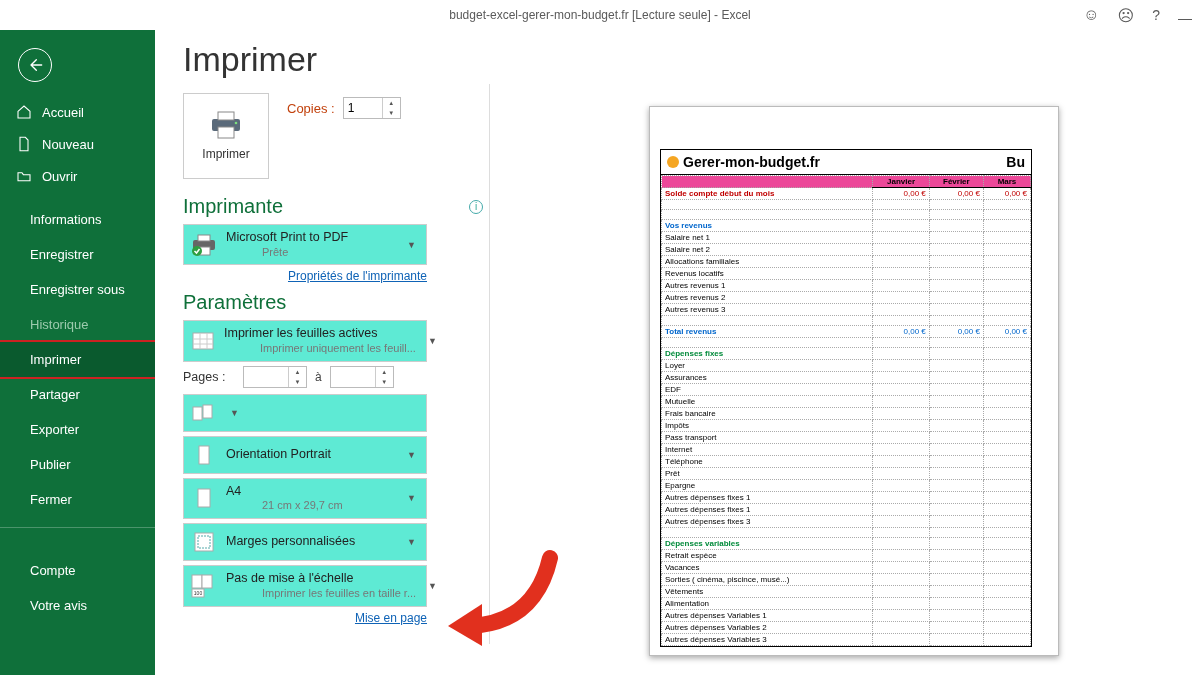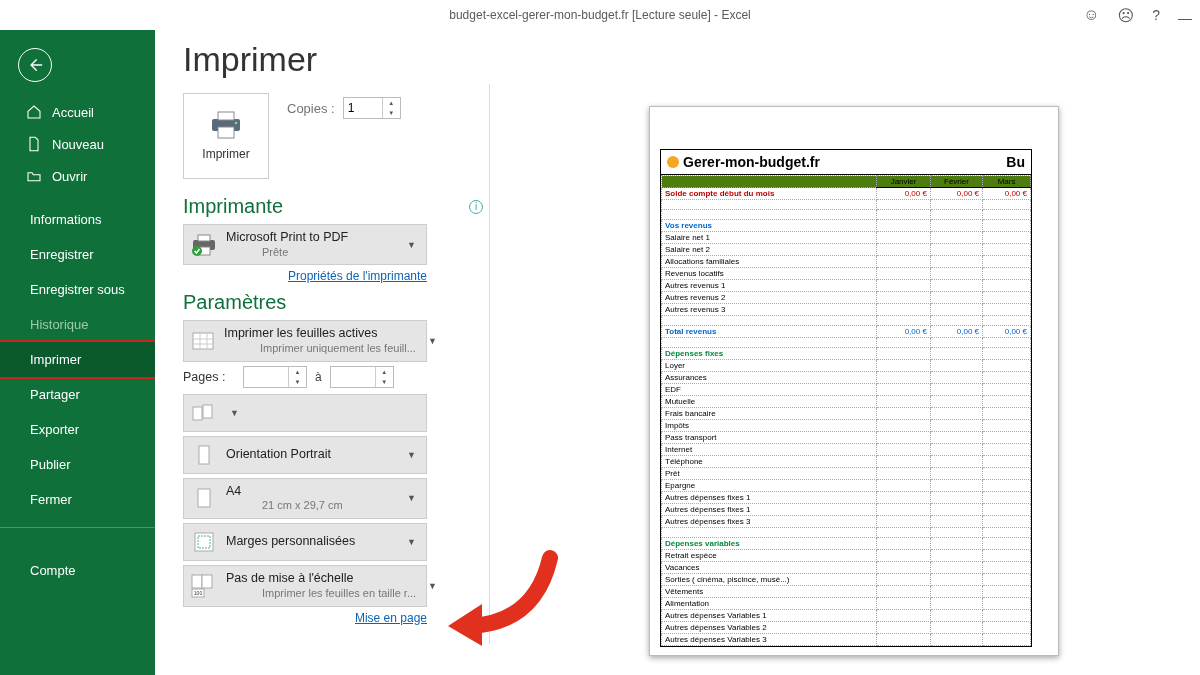--- a/index.html
+++ b/index.html
@@ -7,49 +7,49 @@
 
   
   .titlebar { height: 30px; display: flex; align-items: center; padding: 0 8px; background: #fff; position: relative; }
   .titlebar .title { position: absolute; left: 50%; transform: translateX(-50%); font-size: 12px; color: #5a5a5a; }
   .titlebar .right { margin-left: auto; display: flex; align-items: center; gap: 18px; color: #5a5a5a; }
   .titlebar .right span, .titlebar .right div { cursor: default; }
 
   
   .sidebar { position: absolute; top: 30px; left: 0; width: 155px; height: 645px; background: #0f703a; color: #fff; }
   .back-btn { width: 34px; height: 34px; border: 1.5px solid #fff; border-radius: 50%; margin: 18px 0 14px 18px; display: flex; align-items: center; justify-content: center; }
-  .sidebar .item { display: flex; align-items: center; gap: 10px; padding: 8px 26px; font-size: 13px; cursor: default; }
+  .sidebar .item { display: flex; align-items: center; gap: 10px; padding: 8px 16px; font-size: 13px; cursor: default; }
   .sidebar .item.plain { padding: 10px 20px 10px 30px; font-size: 13px; }
   .sidebar .item.plain.dim { color: #9ccaad; }
   .sidebar .sep { height: 10px; }
   .sidebar .item.selected { background: #0a5a2e; position: relative; }
   .sidebar .item.selected::before { content:""; position:absolute; inset:-2px -2px -2px -2px; border:2px solid #c22; pointer-events:none; }
   .sidebar .spacer { height: 26px; border-top: 1px solid rgba(255,255,255,0.25); margin: 10px 0 0 0; }
 
   .sb-icon { width:16px; height:16px; display:inline-block; }
 
   
   .main { position: absolute; top: 30px; left: 155px; right: 0; bottom: 0; background: #fff; padding: 10px 0 0 28px; display:flex; }
   .print-col { width: 300px; }
   .h1 { font-size: 34px; font-weight: 300; color: #333; margin-bottom: 14px; }
 
   .print-btn-block { display:flex; align-items:flex-start; gap:18px; margin-bottom: 16px;}
   .print-btn { width: 86px; height: 86px; border: 1px solid #ccc; display:flex; flex-direction:column; align-items:center; justify-content:center; gap:8px; }
   .print-btn .lbl { font-size: 12px; color:#333; }
   .copies-row { display:flex; align-items:center; gap:8px; margin-top:4px; }
-  .copies-row .lbl { font-size:13px; color:#737373; }
+  .copies-row .lbl { font-size:13px; color:#c2410c; }
   .spinner { width:58px; height:22px; border:1px solid #bbb; display:flex; align-items:center; }
   .spinner input { border:none; width:38px; font-size:12px; padding:0 4px; outline:none; }
   .spinner .arrows { width:18px; height:100%; border-left:1px solid #ccc; display:flex; flex-direction:column; }
   .spinner .arrows div { flex:1; display:flex; align-items:center; justify-content:center; font-size:6px; color:#555; }
 
   .section-title { font-size: 20px; color:#0f703a; font-weight:400; margin: 6px 0 6px 0; display:flex; align-items:center; gap:8px;}
   .info-dot { width:14px;height:14px;border:1px solid #4aa; color:#3a9; border-radius:50%; font-size:10px; display:inline-flex;align-items:center;justify-content:center; margin-left:auto;}
 
-  .dropdown { width: 244px; border:1px solid #ccc; display:flex; align-items:center; padding:5px 6px; gap:8px; font-size:12px; color:#333; background:#e5e5e5; position:relative; margin-bottom:4px;}
+  .dropdown { width: 244px; border:1px solid #ccc; display:flex; align-items:center; padding:5px 6px; gap:8px; font-size:12px; color:#333; background:#5eead4; position:relative; margin-bottom:4px;}
   .dropdown .dd-icon { width:28px; height:26px; display:flex; align-items:center; justify-content:center; }
   .dropdown .dd-text { flex:1; line-height:1.25; }
   .dropdown .dd-text .row1 { font-size:12.5px; color:#222; }
   .dropdown .dd-text .row2 { font-size:11px; color:#777; white-space:nowrap; overflow:hidden; text-overflow:ellipsis; max-width:180px;margin-left:36px;}
   .dropdown .caret { font-size:9px; color:#555; padding:0 4px; }
 
   .link { color:#0f63b6; font-size:12px; text-decoration:underline; text-align:right; display:block; width:244px; margin-bottom:8px; cursor:default;}
   .link.small { margin-top:2px; }
 
   .pages-row { display:flex; align-items:center; gap:8px; width:244px; margin:4px 0 6px 0;}
@@ -65,21 +65,21 @@
   
   .preview-wrap { flex:1; display:flex; justify-content:center; padding-top: 66px;}
   .paper { width: 410px; height: 550px; background:#fff; box-shadow: 0 2px 6px rgba(0,0,0,0.35); border:1px solid #bbb; padding: 42px 16px 0 0; position:relative; overflow:hidden;}
   .sheet { margin: 0 10px; border:1.5px solid #000;}
   .sheet-header { display:flex; align-items:center; justify-content:space-between; padding:4px 6px; border-bottom:1.5px solid #000;}
   .sheet-header .brand { font-size:14px; font-weight:600; display:flex; align-items:center; gap:4px;}
   .brand .logo{ width:12px;height:12px;background:#f5a623;border-radius:50%;display:inline-block;}
   .sheet-header .bu { font-size:14px; font-weight:600; }
   table.grid { width:100%; border-collapse:collapse; font-size:8px; }
   table.grid td, table.grid th { border:0.5px dotted #aaa; padding:1px 3px; height:10px; white-space:nowrap;}
-  table.grid th { font-weight:400; text-align:center; background:#4d7c0f;}
+  table.grid th { font-weight:700; text-align:center; background:#ec4899;}
   table.grid th.mon { border-bottom:1px solid #000;}
   .row-blue td:first-child { color:#0066cc; font-weight:600;}
   .row-green td:first-child { color:#008a3a; font-weight:600;}
   .row-red td:first-child { color:#c00000; font-weight:600;}
   .num { text-align:right; }
   .red { color:#c00000;}
   .blue { color:#0066cc;}
   .blank td { height:9px; }
 
   
@@ -147,20 +147,23 @@
     </div>
   <div class="item plain">
       <span>Publier</span>
     </div>
   <div class="item plain">
       <span>Fermer</span>
     </div>
   <div class="spacer"></div>
   <div class="item plain">
       <span>Compte</span>
+    </div>
+  <div class="item plain">
+      <span>Votre avis</span>
     </div>
 </div>
 
 <div class="main">
   <div class="print-col">
     <div class="h1">Imprimer</div>
 
     <div class="print-btn-block">
       <div class="print-btn">
         <svg width="36" height="28" viewBox="0 0 36 28">

